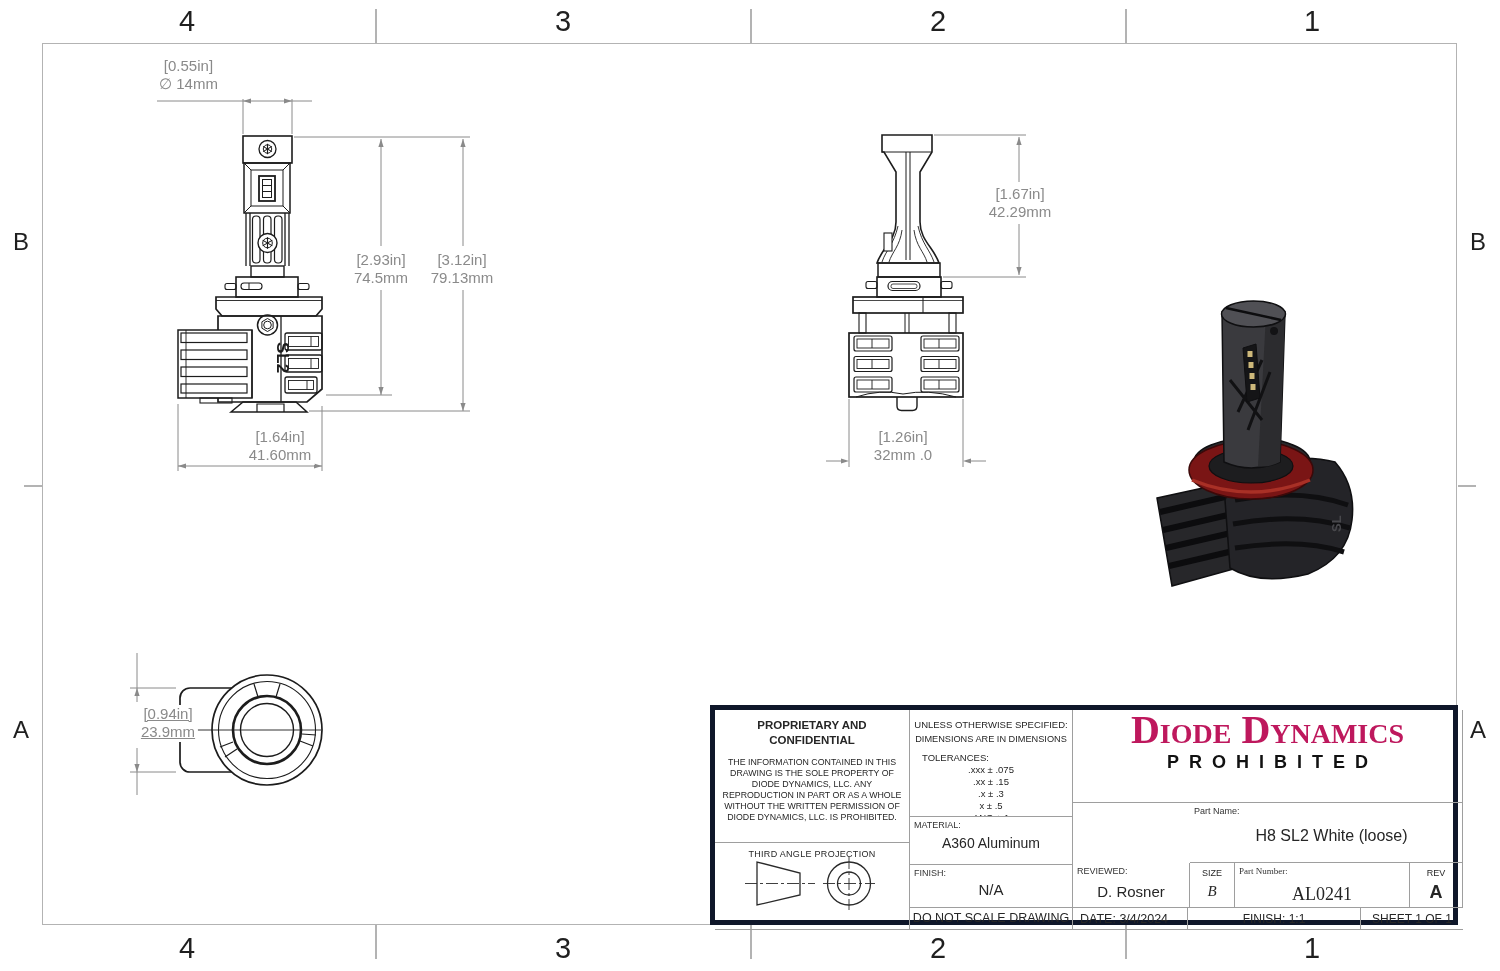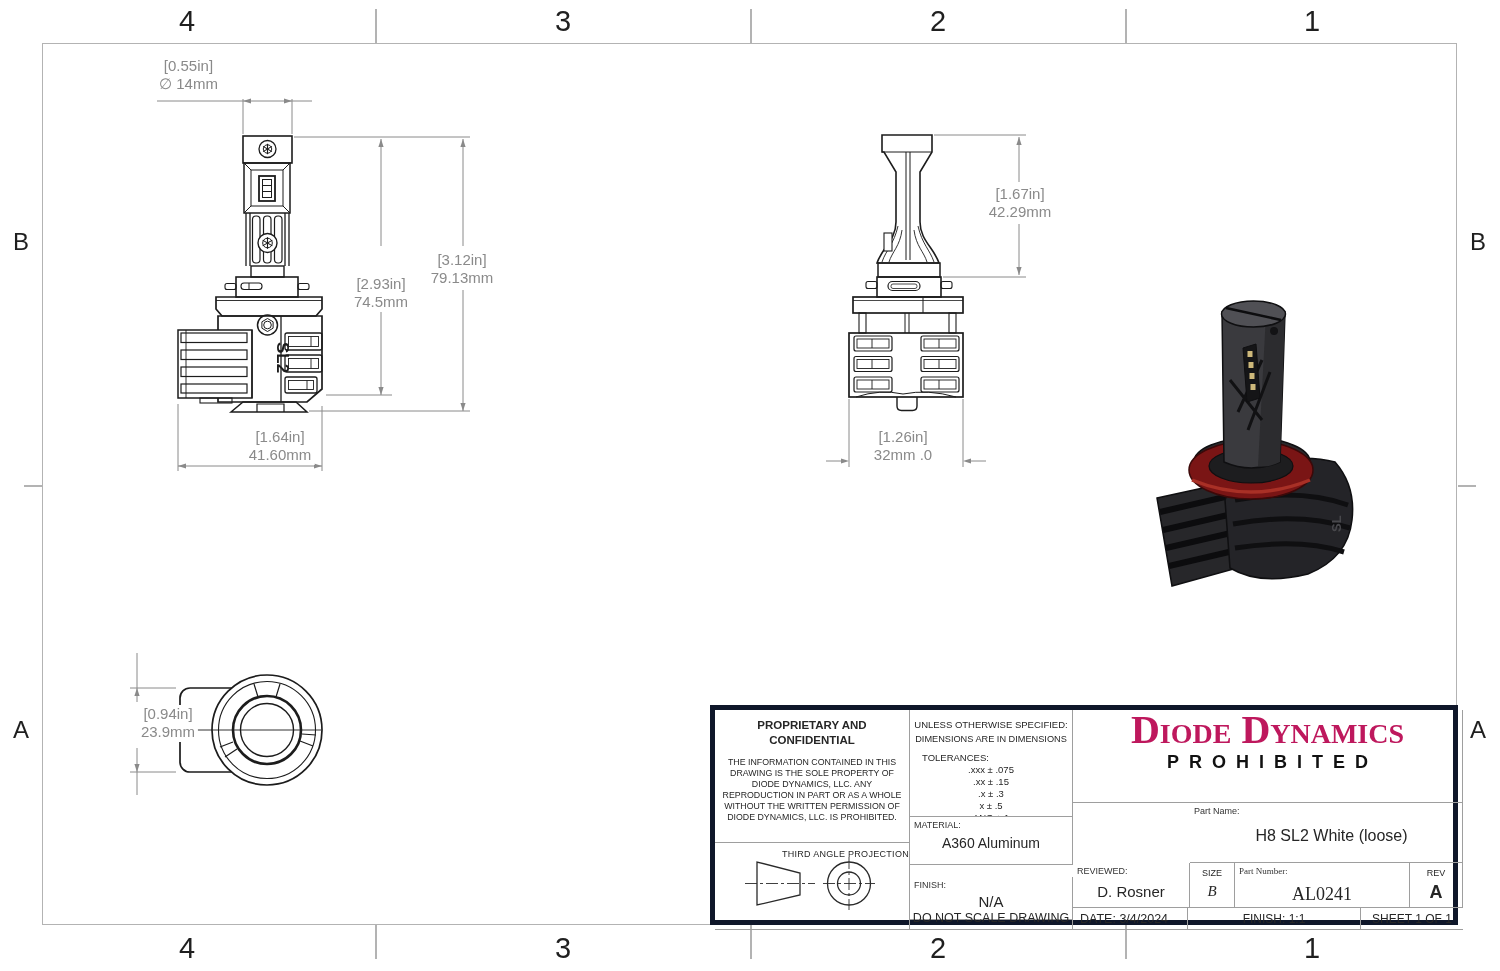--- a/index.html
+++ b/index.html
@@ -14,29 +14,29 @@
   svg.draw{position:absolute;left:0;top:0;}
   .dimtext{position:absolute;color:#8a8a8a;font-size:15px;line-height:1.22;text-align:center;transform:translate(-50%,0);background:#fff;padding:0 3px;white-space:nowrap;}
   .dimtext.leftal{transform:none;text-align:center;}
   
   .tb{position:absolute;left:710px;top:705px;width:748px;height:220px;border:5px solid #0f172a;box-sizing:border-box;color:#262626;}
   .cell{position:absolute;border-right:1px solid #9e9e9e;border-bottom:1px solid #9e9e9e;box-sizing:border-box;overflow:hidden;}
   .cell .lbl{position:absolute;left:4px;top:3px;font-size:9px;color:#333;}
   .c-prop{left:0;top:0;width:195px;height:133px;text-align:center;}
   .prop-title{margin:8px auto 0;width:112px;font-weight:bold;font-size:11.5px;line-height:1.3;}
   .prop-body{margin:9px auto 0;width:182px;font-size:8.8px;line-height:1.25;}
-  .c-ta{left:0;top:133px;width:195px;height:87px;text-align:right;}
+  .c-ta{left:0;top:133px;width:195px;height:87px;text-align:center;}
   .ta-label{margin-top:6px;font-size:9px;letter-spacing:.3px;}
   .c-tol{left:195px;top:0;width:163px;height:107px;font-size:9.5px;text-align:center;}
   .tol-h{margin-top:9px;}
   .tol-h2{margin-top:4px;font-size:9.2px;}
   .tol-lbl{margin-top:8px;text-align:left;padding-left:12px;}
   .tol-i{margin-top:1px;}
   .c-mat{left:195px;top:107px;width:163px;height:48px;}
-  .c-fin{left:195px;top:167px;width:163px;height:43px;text-decoration:underline;}
+  .c-fin{left:195px;top:155px;width:163px;height:43px;text-decoration:underline;}
   .cellval{position:absolute;left:0;right:0;top:18px;text-align:center;font-size:14px;}
   .c-dns{left:195px;top:198px;width:163px;height:22px;}
   .dns{position:absolute;left:0;right:0;top:3px;text-align:center;font-size:12.5px;}
   .c-logo{left:358px;top:0;width:390px;height:93px;text-align:center;}
   .logo1{font-family:"Liberation Serif",serif;font-variant:small-caps;font-weight:700;font-size:40px;line-height:1;color:#be185d;}
   .logo2{margin-top:2px;font-weight:700;font-size:18px;letter-spacing:10px;color:#111;text-indent:10px;}
   .c-eng{left:358px;top:93px;width:117px;height:60px;}
   .c-pname{left:475px;top:93px;width:273px;height:60px;}
   .bigval{position:absolute;left:11px;right:0;top:24px;text-align:center;font-size:16px;}
   .medval{position:absolute;left:0;right:0;top:26px;text-align:center;font-size:15px;}
@@ -275,41 +275,41 @@
       <circle cx="849" cy="883.5" r="21.5" stroke-width="1.3"></circle>
       <circle cx="849" cy="883.5" r="11.5" stroke-width="1.3"></circle>
       <path d="M823 883.5 H875 M849 857 V910" stroke-width="0.9" stroke-dasharray="12 3 3 3"></path>
     </g>
   </svg>
 
   <div class="dimtext leftal" style="left:156px;top:57px;">
     <span>[0.55in]</span><br>
     <span>∅ 14mm</span>
   </div>
-  <div class="dimtext" style="left:381px;top:251px;margin-top:24px;">
+  <div class="dimtext" style="left:381px;top:251px;">
     <span>[2.93in]</span><br>
     <span>74.5mm</span>
   </div>
   <div class="dimtext" style="left:462px;top:251px;">
     <span>[3.12in]</span><br>
     <span>79.13mm</span>
   </div>
   <div class="dimtext" style="left:280px;top:428px;">
     <span>[1.64in]</span><br>
     <span>41.60mm</span>
   </div>
   <div class="dimtext" style="left:1020px;top:185px;">
     <span>[1.67in]</span><br>
     <span>42.29mm</span>
   </div>
   <div class="dimtext" style="left:903px;top:428px;">
     <span>[1.26in]</span><br>
     <span>32mm .0</span>
   </div>
-  <div class="dimtext" style="left:168px;top:705px;">
+  <div class="dimtext" style="left:168px;top:705px;text-decoration:underline;">
     <span>[0.94in]</span><br>
     <span>23.9mm</span>
   </div>
 
   <div class="tb">
 
     <div class="cell c-prop">
       <div class="prop-title">PROPRIETARY AND CONFIDENTIAL</div>
       <div class="prop-body">THE INFORMATION CONTAINED IN THIS DRAWING IS THE SOLE PROPERTY OF DIODE DYNAMICS, LLC.  ANY REPRODUCTION IN PART OR AS A WHOLE WITHOUT THE WRITTEN PERMISSION OF DIODE DYNAMICS, LLC. IS PROHIBITED.</div>
     </div>

